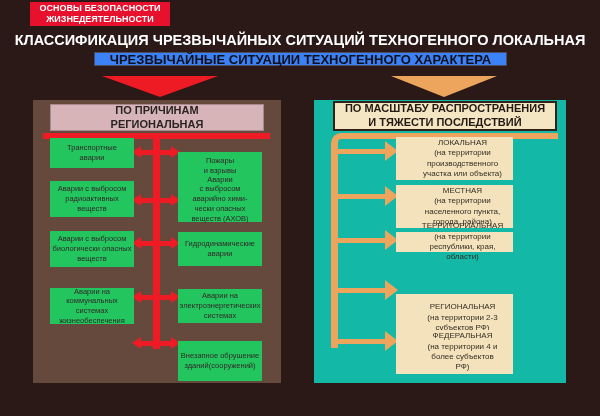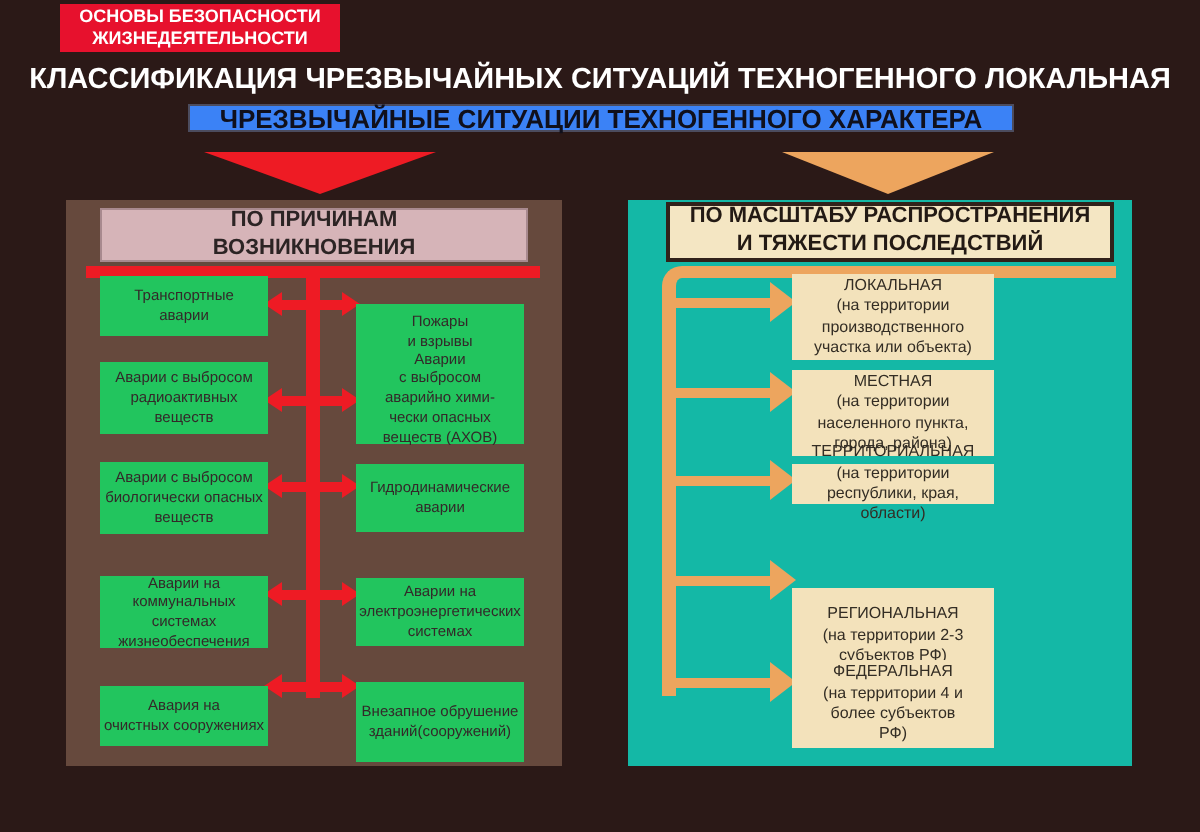--- a/index.html
+++ b/index.html
@@ -55,36 +55,36 @@
   .orow .line{position:absolute;left:0;right:11px;top:7.5px;height:5px;background:#eda55e;}
   .orow .ah{position:absolute;right:-1px;top:0;width:0;height:0;
       border-top:10px solid transparent;border-bottom:10px solid transparent;
       border-left:13px solid #eda55e;}
 
   
   .pink{background:#22c55e;color:#332929;font-size:7.5px;line-height:1.3;
         left:17px;width:84px;}
   .pink.rcol{left:145px;}
   .cream{background:#f3e2bb;color:#332d24;font-size:8px;line-height:1.3;
-         left:82px;width:101px;}
+         left:82px;width:101px;padding-left:16px;}
 </style>
 </head>
 <body>
 
 <div class="abs badge center pre">ОСНОВЫ БЕЗОПАСНОСТИ
 ЖИЗНЕДЕЯТЕЛЬНОСТИ</div>
 <div class="abs title center">КЛАССИФИКАЦИЯ ЧРЕЗВЫЧАЙНЫХ СИТУАЦИЙ ТЕХНОГЕННОГО ЛОКАЛЬНАЯ</div>
 <div class="abs subtitle center">ЧРЕЗВЫЧАЙНЫЕ СИТУАЦИИ ТЕХНОГЕННОГО ХАРАКТЕРА</div>
 
 <div class="abs tri-down" style="left:102px;top:76px;"></div>
 <div class="abs tri-down orange" style="left:391px;top:76px;"></div>
 
 <div class="abs panel-left">
   <div class="abs hdr hdr-left center pre">ПО ПРИЧИНАМ
-ВОЗНИКНОВЕНИЯ</div>
+РЕГИОНАЛЬНАЯ</div>
 
   <div class="abs red-bar"></div>
   <div class="abs red-vert"></div>
 
   <div class="abs lrow" style="top:46px;">
       <span class="ah-l"></span>
       <span class="line"></span>
       <span class="ah-r"></span>
     </div>
   <div class="abs lrow" style="top:94px;">
@@ -112,22 +112,20 @@
 аварии</div>
   <div class="abs pink center pre" style="top:81px;height:36px;">Аварии с выбросом
 радиоактивных
 веществ</div>
   <div class="abs pink center pre" style="top:131px;height:36px;">Аварии с выбросом
 биологически опасных
 веществ</div>
   <div class="abs pink center pre" style="top:188px;height:36px;">Аварии на
 коммунальных системах
 жизнеобеспечения</div>
-  <div class="abs pink center pre" style="top:243px;height:30px;">Авария на
-очистных сооружениях</div>
 
   <div class="abs pink rcol center pre" style="top:52px;height:28px;">Пожары
 и взрывы</div>
   <div class="abs pink rcol center pre" style="top:76px;height:46px;">Аварии
 с выбросом
 аварийно хими-
 чески опасных
 веществ (АХОВ)</div>
   <div class="abs pink rcol center pre" style="top:132px;height:34px;">Гидродинамические
 аварии</div>

